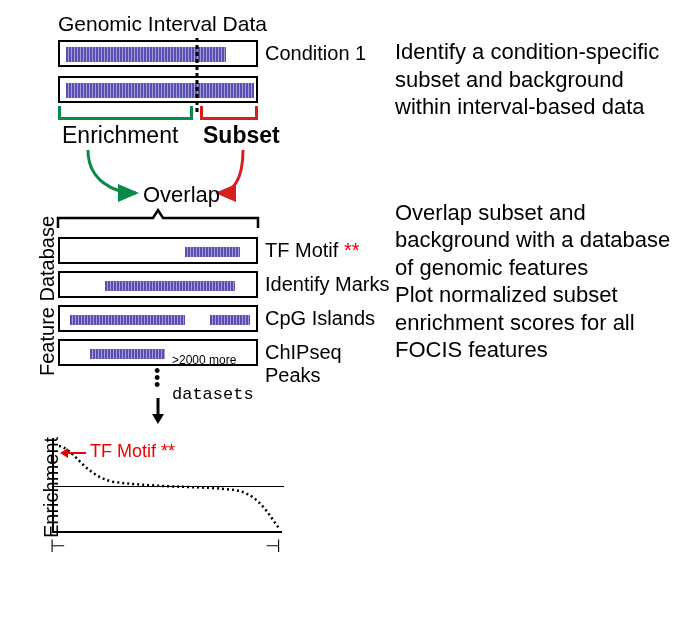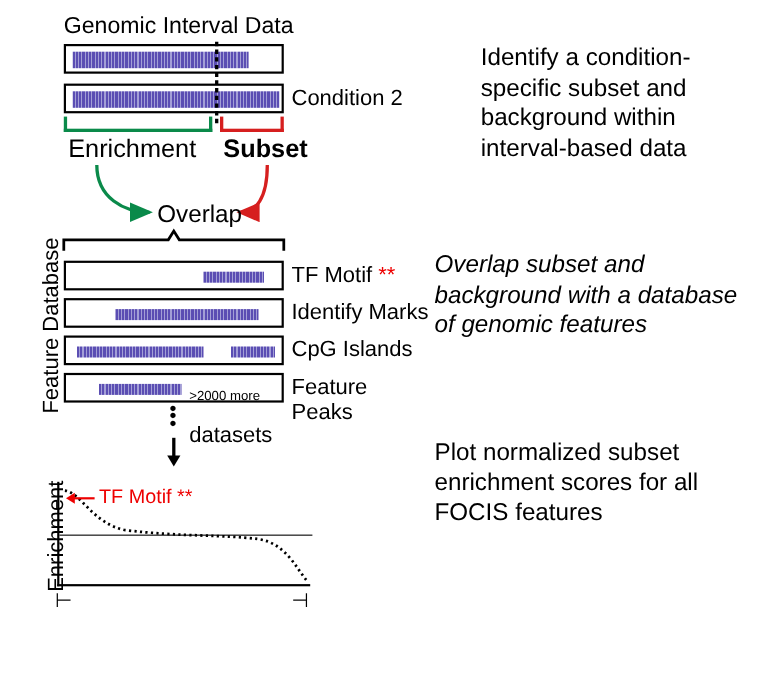--- a/index.html
+++ b/index.html
@@ -98,25 +98,25 @@
 <body>
 
 <div class="container">
 <div class="left-col">
 
   <div class="section-title" style="left:58px; top:12px;">Genomic Interval Data</div>
 
   <div class="track-box" style="left:58px; top:40px; width:200px;">
     <div class="track-fill" style="left:6px; width:160px;"></div>
   </div>
+  <div class="label-right" style="left:265px; top:42px;">Condition 1</div>
 
   <div class="track-box" style="left:58px; top:76px; width:200px;">
     <div class="track-fill" style="left:6px; width:188px;"></div>
   </div>
-  <div class="label-right" style="left:265px; top:78px;">Condition 2</div>
 
   <svg style="left:195px; top:38px;" width="4" height="76">
     <line x1="2" y1="0" x2="2" y2="76" stroke="#000" stroke-width="3" stroke-dasharray="4,3"></line>
   </svg>
 
   <div class="bracket" style="left:58px; top:106px; width:135px; border-color:#0a8a4a;"></div>
   <div class="bracket" style="left:200px; top:106px; width:58px; border-color:#d61f1f;"></div>
 
   <div class="bg-subset-lbl" style="left:62px; top:122px;">Enrichment</div>
   <div class="bg-subset-lbl" style="left:203px; top:122px;font-weight:bold;">Subset</div>
@@ -157,25 +157,25 @@
 
   <div class="track-box" style="left:58px; top:305px; width:200px;">
     <div class="track-fill" style="left:10px; width:115px; height:10px; top:8px;"></div>
     <div class="track-fill" style="left:150px; width:40px; height:10px; top:8px;"></div>
   </div>
   <div class="label-right" style="left:265px; top:307px;">CpG Islands</div>
 
   <div class="track-box" style="left:58px; top:339px; width:200px;">
     <div class="track-fill" style="left:30px; width:75px; height:10px; top:8px;"></div>
   </div>
-  <div class="label-right" style="left:265px; top:341px;">Feature Peaks</div>
+  <div class="label-right" style="left:265px; top:341px;">ChIPseq Peaks</div>
 
   <div class="dots" style="left:154px; top:368px; line-height:7px;">•<br>•<br>•</div>
   <div class="label-right" style="left:172px; top:353px; font-size:12px;">&gt;2000 more</div>
-  <div class="label-right" style="left:172px; top:385px; font-size:20px;">datasets</div>
+  <div class="label-right" style="left:172px; top:385px; font-size:17px;font-family:Liberation Mono, monospace;">datasets</div>
 
   <svg style="left:150px; top:398px;" width="16" height="28">
     <line x1="8" y1="0" x2="8" y2="18" stroke="#000" stroke-width="3"></line>
     <path d="M2,16 L8,26 L14,16 Z" fill="#000"></path>
   </svg>
 
   <div class="side-label" style="left:40px; top:538px;">Enrichment</div>
 
   <div class="enrich-box" style="left:52px; top:438px;">
     <div class="enrich-mid"></div>
@@ -189,17 +189,17 @@
     <path d="M10,2 L2,7 L10,12 Z" fill="#e00"></path>
   </svg>
   <div class="tf-anno" style="left:90px; top:441px;">TF Motif **</div>
 
   <div class="axis-caps" style="left:50px; top:535px;">⊢</div>
   <div class="axis-caps" style="left:265px; top:535px;">⊣</div>
 
 </div>
 
 <div class="right-col">
-  <div class="desc-text" style="margin-bottom:78px;margin-left:42px;">Identify a condition-specific subset and background within interval-based data</div>
-  <div class="desc-text" style="margin-bottom:88px;font-style:italic;">Overlap subset and background with a database of genomic features</div>
+  <div class="desc-text" style="margin-bottom:78px;">Identify a condition-specific subset and background within interval-based data</div>
+  <div class="desc-text" style="">Overlap subset and background with a database of genomic features</div>
   <div class="desc-text">Plot normalized subset enrichment scores for all FOCIS features</div>
 </div>
 </div>
 
 </body></html>

